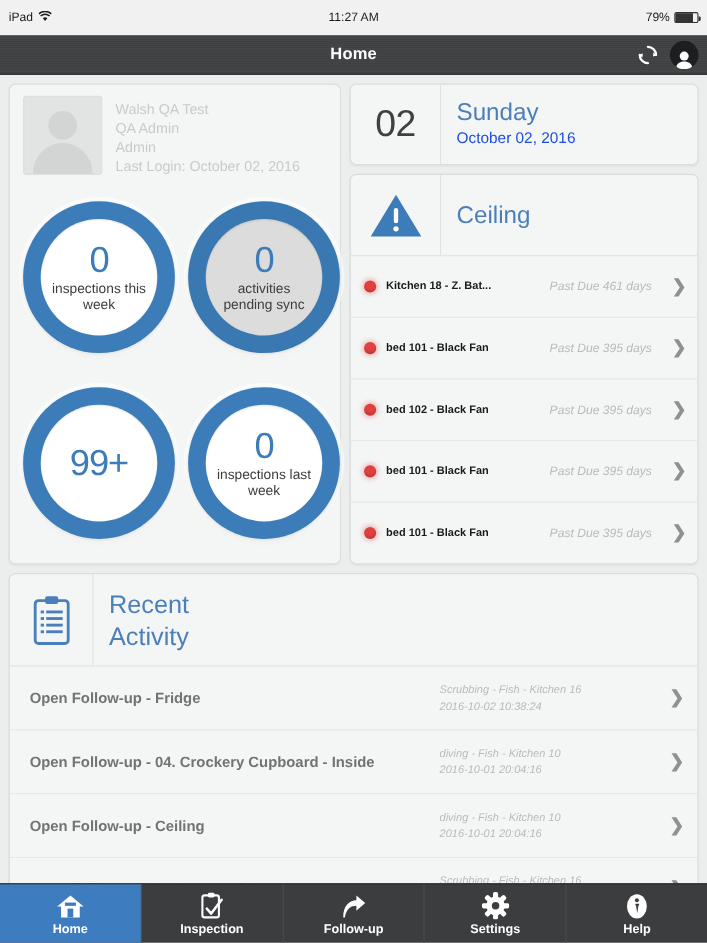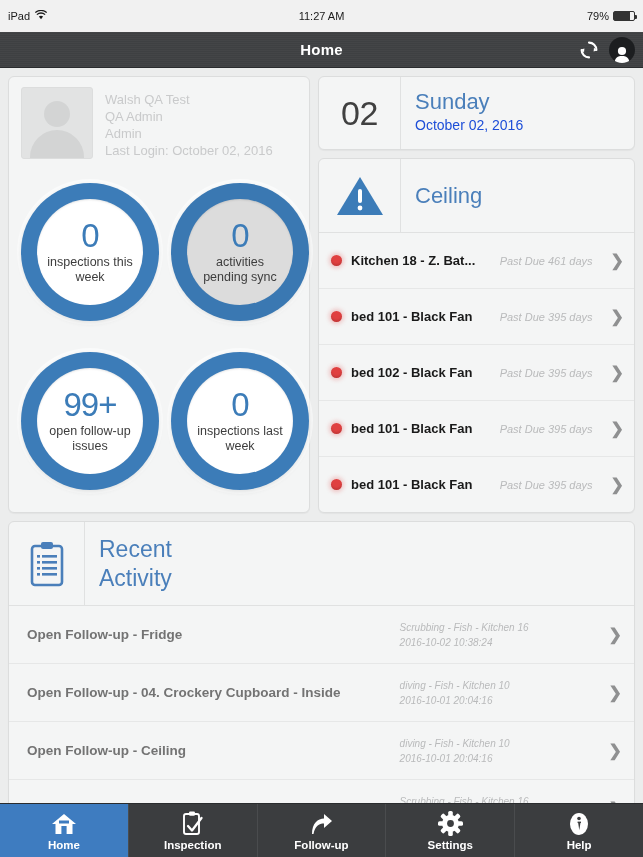--- a/index.html
+++ b/index.html
@@ -200,21 +200,21 @@
     gap: 9px;
   }
   .alert-row:last-child { border-bottom: none; }
   .dot {
     width: 11px; height: 11px; border-radius: 50%;
     background: #e04040;
     flex-shrink: 0;
     box-shadow: 0 0 4px 2px rgba(224,64,64,0.28), inset 0 -2px 2px rgba(0,0,0,0.12);
   }
   .alert-name {
-    font-size: 13px; font-weight: bold; color: #1a1a1a;
+    font-size: 10px; font-weight: bold; color: #1a1a1a;
     white-space: nowrap; overflow: hidden; text-overflow: ellipsis;
     max-width: 160px;
   }
   .alert-due {
     margin-left: auto;
     font-size: 11px; font-style: italic; color: #b9babb;
     white-space: nowrap;
   }
   .chev {
     margin-left: 9px; flex-shrink: 0;
@@ -347,21 +347,20 @@
             <div class="gauge-inner">
               <div class="gauge-num">0</div>
               <div class="gauge-label">activities pending sync</div>
             </div>
           </div>
         </div>
         <div class="gauge-wrap">
           <div class="gauge">
             <div class="gauge-inner">
               <div class="gauge-num">99+</div>
-              <div class="gauge-label">open follow-up issues</div>
             </div>
           </div>
         </div>
         <div class="gauge-wrap">
           <div class="gauge">
             <div class="gauge-inner">
               <div class="gauge-num">0</div>
               <div class="gauge-label">inspections last week</div>
             </div>
           </div>

